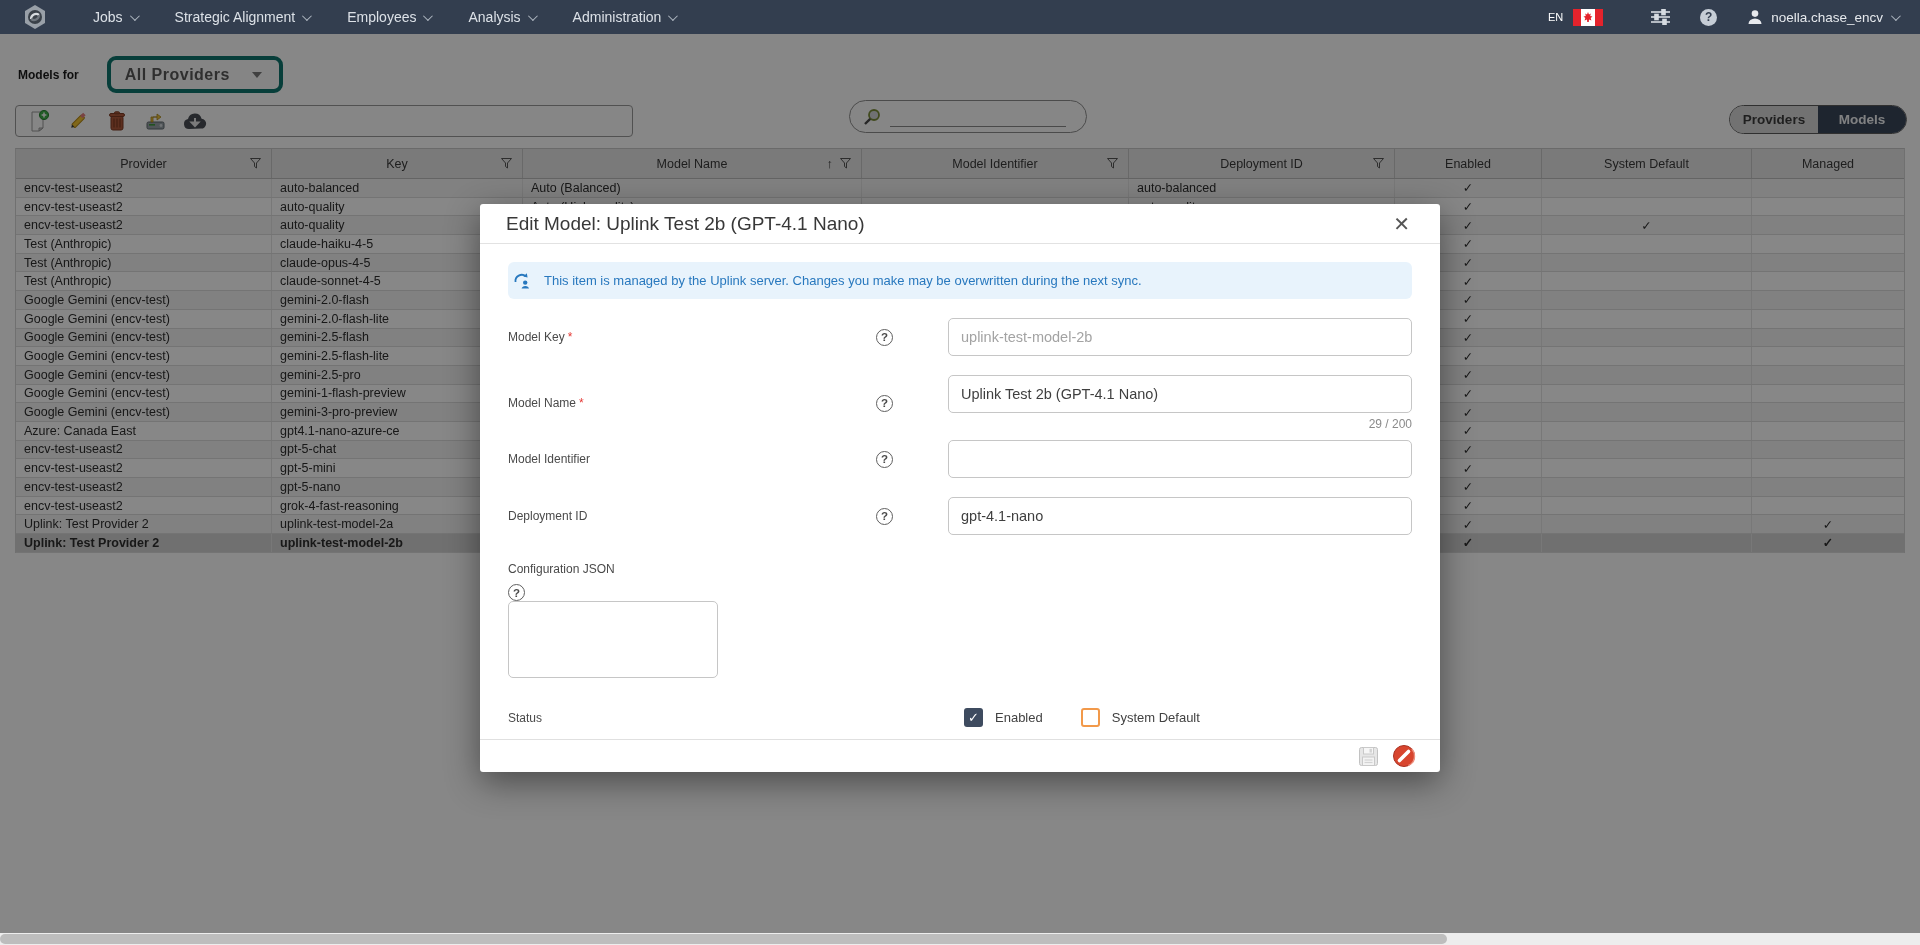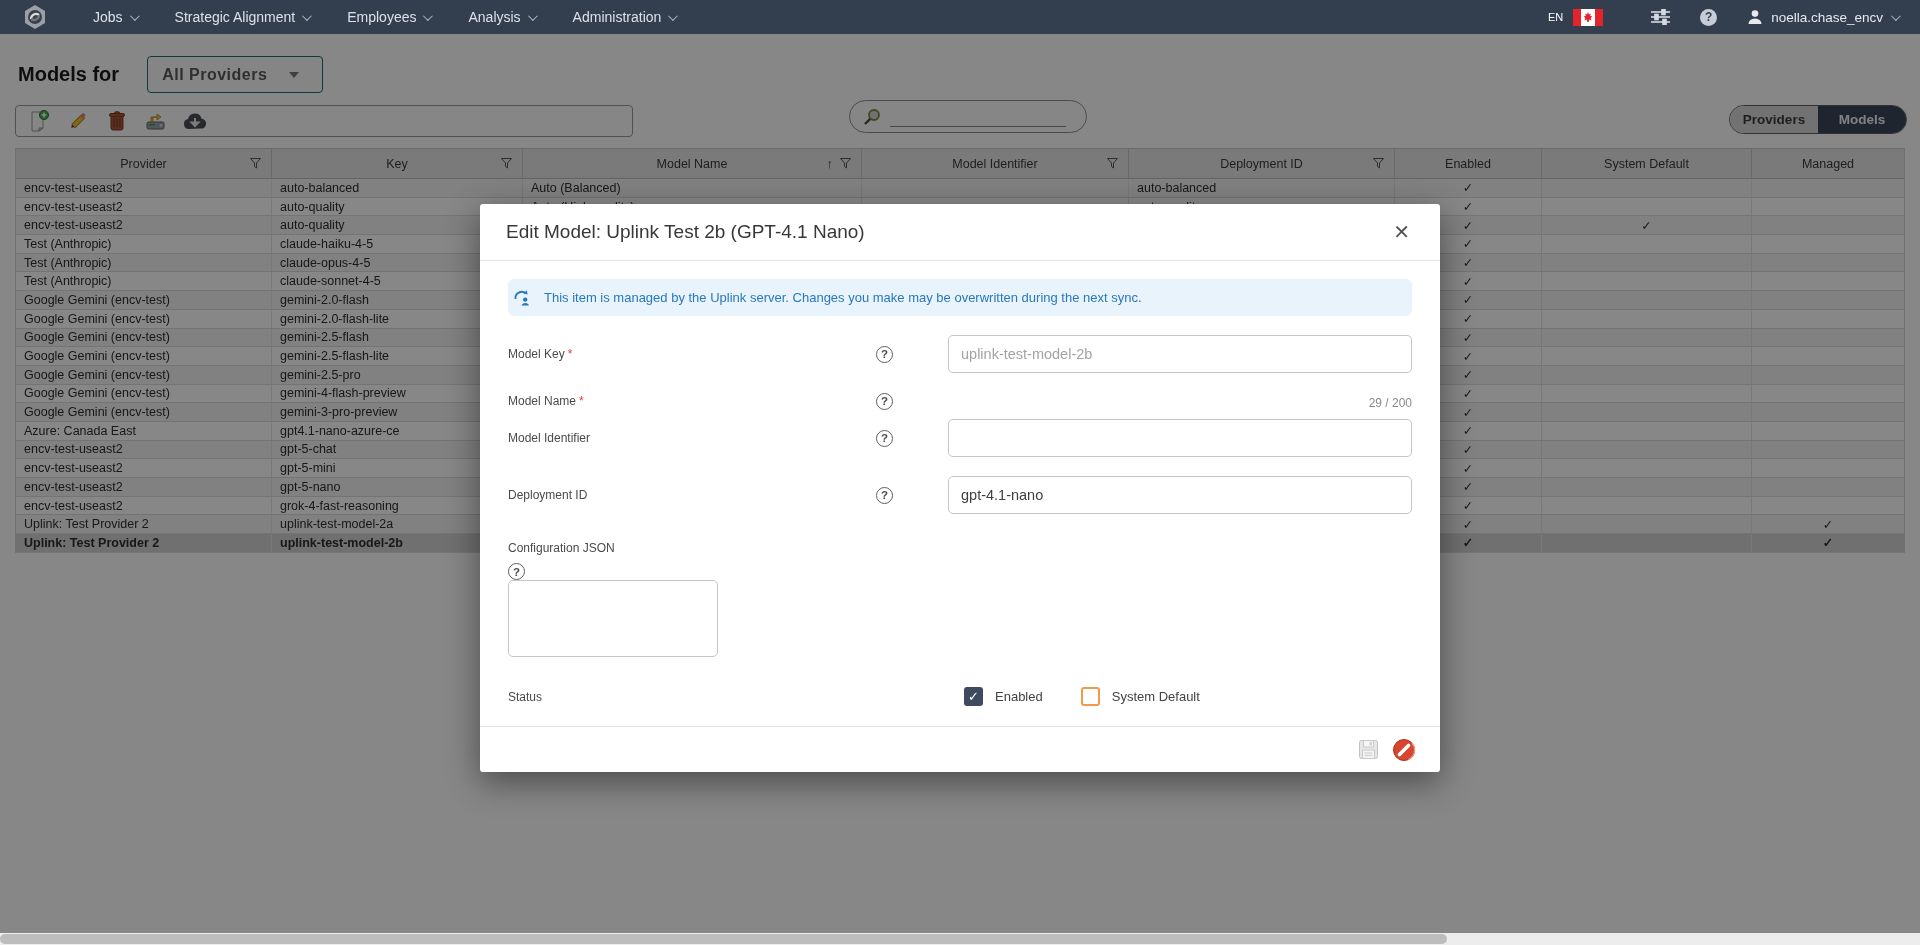--- a/index.html
+++ b/index.html
@@ -15,22 +15,22 @@
   .nav-right { margin-left:auto; display:flex; align-items:center; margin-right:22px; gap:0; }
   .nav-lang { color:#ffffff; font-size:11px; margin-right:10px; }
   .flag { width:30px; height:17px; margin-right:48px; }
   .nav-icon { margin-right:30px; cursor:pointer; display:flex; align-items:center; }
   .help-circle { width:17px; height:17px; border-radius:50%; background:#c6cdd6; color:#333e4f; font-weight:bold; font-size:12px; display:flex; align-items:center; justify-content:center; }
   .nav-user { display:flex; align-items:center; gap:8px; color:#e6e9ed; font-size:13.5px; cursor:pointer; }
 
   
   .page { position:absolute; top:34px; left:0; width:1920px; height:911px; background:#fff; }
   .page-title-row { position:absolute; top:22px; left:18px; display:flex; align-items:center; gap:28px; }
-  .page-title { font-size:20px; font-weight:bold; color:#1c1c1c; }
-  .provider-dd { width:176px; height:37px; border:1px solid #0f766e; border-radius:4px; background:#fbfbfb; display:flex; align-items:center; padding:12px 14px; cursor:pointer; }
+  .page-title { font-size:12px; font-weight:bold; color:#1c1c1c; }
+  .provider-dd { width:176px; height:37px; border:4px solid #0f766e; border-radius:9px; background:#fbfbfb; display:flex; align-items:center; padding:12px 14px; cursor:pointer; }
   .provider-dd span.lbl { font-size:16px; font-weight:bold; color:#5a5a5a; letter-spacing:.5px; }
   .dd-caret { margin-left:22px; width:0; height:0; border-left:5px solid transparent; border-right:5px solid transparent; border-top:6px solid #7a7a7a; }
 
   .toolbar { position:absolute; top:71px; left:15px; width:618px; height:32px; border:1px solid #9a9a9a; border-radius:4px; display:flex; align-items:center; padding-left:10px; gap:13px; background:#fdfdfd; }
   .tool-btn { width:26px; height:26px; display:flex; align-items:center; justify-content:center; cursor:pointer; }
 
   .searchbox { position:absolute; top:66px; left:849px; width:238px; height:33px; border:1px solid #8f8f8f; border-radius:17px; display:flex; align-items:center; padding:0 12px; background:#fdfdfd; }
   .search-input { flex:1; border:none; outline:none; border-bottom:1px solid #8a8a8a; background:transparent; height:20px; margin:0 8px; font-size:13px; }
 
   .segmented { position:absolute; top:71px; left:1729px; width:178px; height:29px; border:1px solid #5c5c5c; border-radius:15px; overflow:hidden; display:flex; }
@@ -377,21 +377,21 @@
             <div class="td">gemini-2.5-pro</div>
             <div class="td"></div>
             <div class="td"></div>
             <div class="td"></div>
             <div class="td center">✓</div>
             <div class="td center"></div>
             <div class="td center"></div>
           </div>
           <div class="tr">
             <div class="td">Google Gemini (encv-test)</div>
-            <div class="td">gemini-4-flash-preview</div>
+            <div class="td">gemini-1-flash-preview</div>
             <div class="td"></div>
             <div class="td"></div>
             <div class="td"></div>
             <div class="td center">✓</div>
             <div class="td center"></div>
             <div class="td center"></div>
           </div>
           <div class="tr">
             <div class="td">Google Gemini (encv-test)</div>
             <div class="td">gemini-3-pro-preview</div>
@@ -501,20 +501,21 @@
           </span>
         <span class="f-input"><input type="text" disabled="" value="uplink-test-model-2b" style=""></span>
       </div>
 
       <div class="form-row">
         <span class="f-label"><span>Model Name</span><span class="req">*</span></span>
         <span class="f-help">
             <span class="qmark">?</span>
           </span>
         <span class="f-input">
+          <input type="text" value="Uplink Test 2b (GPT-4.1 Nano)" style="">
           <div class="counter">29 / 200</div>
         </span>
       </div>
 
       <div class="form-row" style="margin-top:9px;">
         <span class="f-label">Model Identifier</span>
         <span class="f-help">
             <span class="qmark">?</span>
           </span>
         <span class="f-input"><input type="text" value="" style=""></span>

